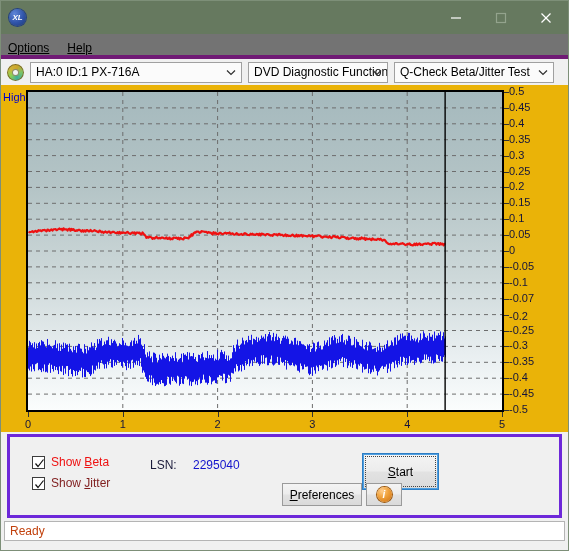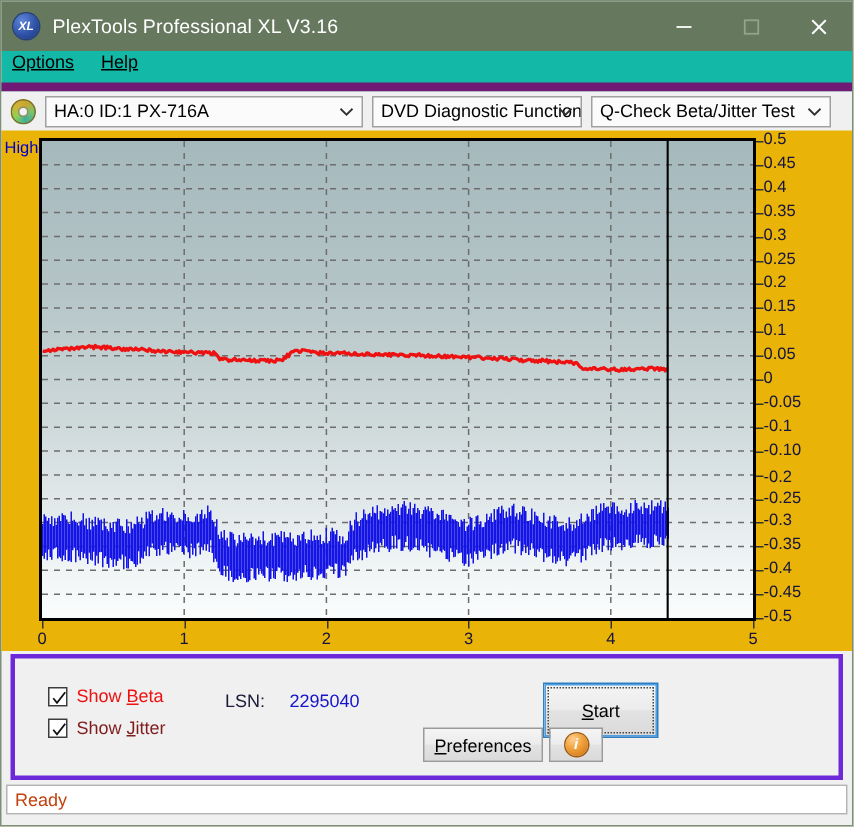--- a/index.html
+++ b/index.html
@@ -63,26 +63,26 @@
     align-items: center;
     justify-content: center;
     color: #ffffff;
   }
   .tb-btn.disabled { color: #93a38d; }
   .tb-btn svg { display: block; }
 
   
   .menubar {
     height: 21px;
-    background: #14b8a6;
-    display: flex;
-    align-items: flex-start;
+    background: #737373;
+    display: flex;
+    align-items: flex-end;
     padding-left: 7px;
     flex: 0 0 auto;
-    border-bottom: 6px solid #701a75;
+    border-bottom: 4px solid #701a75;
   }
   .menu-item {
     font-size: 12px;
     color: #000000;
     padding: 0 9px 0 0;
     margin-right: 9px;
     white-space: nowrap;
   }
   .menu-item u { text-decoration: underline; }
 
@@ -293,21 +293,20 @@
     color: #c2410c;
   }
 </style>
 </head>
 <body>
 
 <div class="window">
 
   <div class="titlebar">
     <div class="titlebar-icon">XL</div>
-    <div class="titlebar-text">PlexTools Professional XL V3.16</div>
     <div class="titlebar-buttons">
       <div class="tb-btn">
         <svg width="12" height="12" viewBox="0 0 12 12">
             <line x1="1" y1="6" x2="11" y2="6" stroke="currentColor" stroke-width="1.2"></line>
           </svg>
       </div>
       <div class="tb-btn disabled">
         <svg width="12" height="12" viewBox="0 0 12 12">
             <rect x="1.5" y="1.5" width="9" height="9" fill="none" stroke="currentColor" stroke-width="1.2"></rect>
           </svg>
@@ -828,21 +827,21 @@
         <div class="ytick" style="top: 128.2px;">0.1</div>
         <div style="position: absolute; left: 503px; width: 5px; height: 1px; background: rgb(51, 51, 51); top: 134.2px;"></div>
         <div class="ytick" style="top: 144.1px;">0.05</div>
         <div style="position: absolute; left: 503px; width: 5px; height: 1px; background: rgb(51, 51, 51); top: 150.1px;"></div>
         <div class="ytick" style="top: 160px;">0</div>
         <div style="position: absolute; left: 503px; width: 5px; height: 1px; background: rgb(51, 51, 51); top: 166px;"></div>
         <div class="ytick" style="top: 175.9px;">-0.05</div>
         <div style="position: absolute; left: 503px; width: 5px; height: 1px; background: rgb(51, 51, 51); top: 181.9px;"></div>
         <div class="ytick" style="top: 191.8px;">-0.1</div>
         <div style="position: absolute; left: 503px; width: 5px; height: 1px; background: rgb(51, 51, 51); top: 197.8px;"></div>
-        <div class="ytick" style="top: 207.7px;">-0.10</div>
+        <div class="ytick" style="top: 207.7px;">-0.07</div>
         <div style="position: absolute; left: 503px; width: 5px; height: 1px; background: rgb(51, 51, 51); top: 213.7px;"></div>
         <div class="ytick" style="top: 226px;">-0.2</div>
         <div style="position: absolute; left: 503px; width: 5px; height: 1px; background: rgb(51, 51, 51); top: 229.6px;"></div>
         <div class="ytick" style="top: 239.5px;">-0.25</div>
         <div style="position: absolute; left: 503px; width: 5px; height: 1px; background: rgb(51, 51, 51); top: 245.5px;"></div>
         <div class="ytick" style="top: 255.4px;">-0.3</div>
         <div style="position: absolute; left: 503px; width: 5px; height: 1px; background: rgb(51, 51, 51); top: 261.4px;"></div>
         <div class="ytick" style="top: 271.3px;">-0.35</div>
         <div style="position: absolute; left: 503px; width: 5px; height: 1px; background: rgb(51, 51, 51); top: 277.3px;"></div>
         <div class="ytick" style="top: 287.2px;">-0.4</div>

